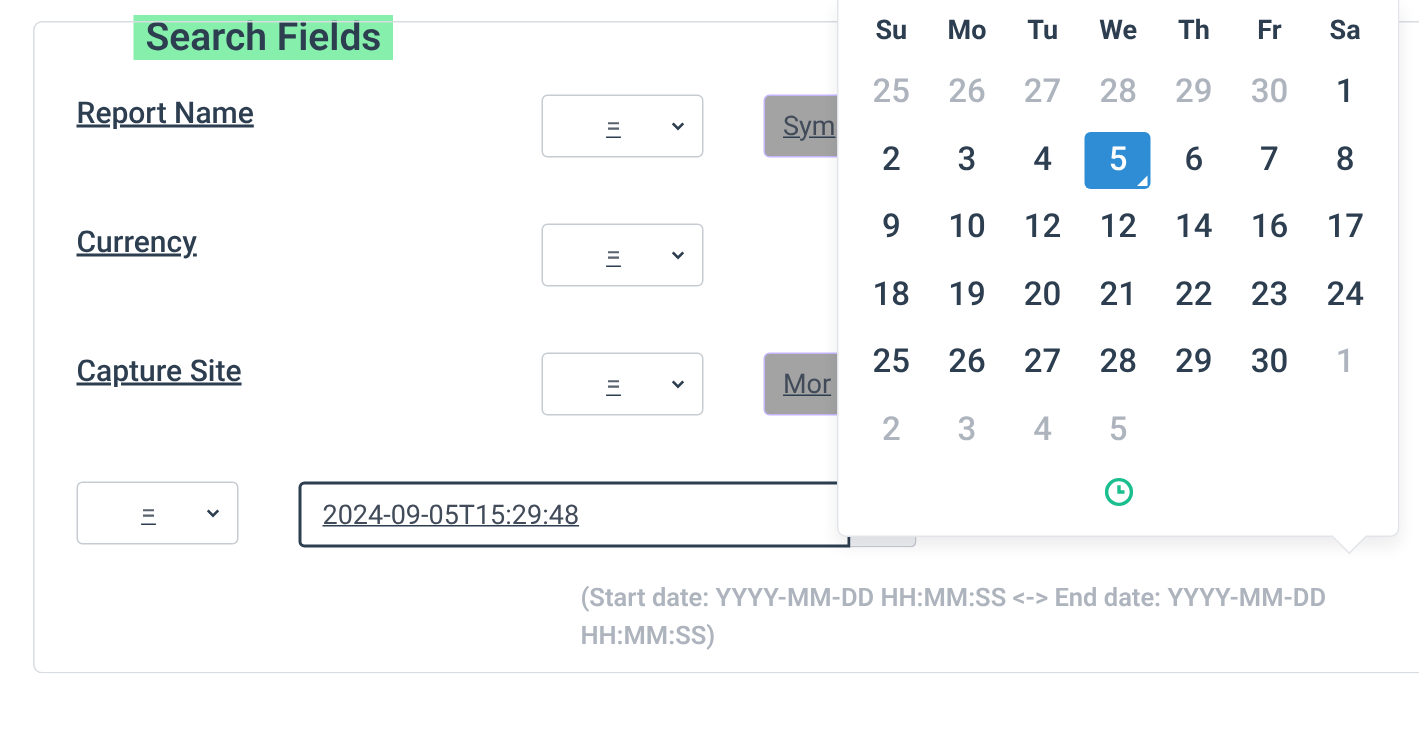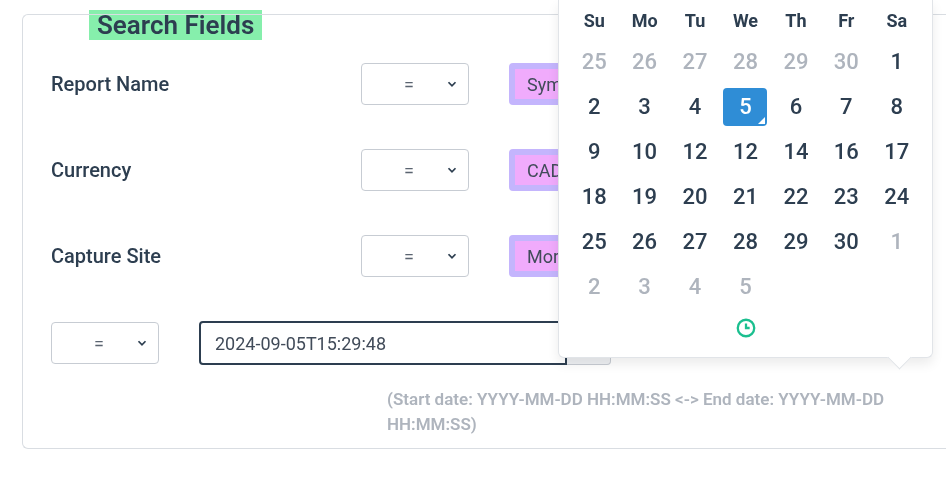--- a/index.html
+++ b/index.html
@@ -29,22 +29,23 @@
     left: 42px;
     background: #86efac;
     padding: 0 8px;
     font-size: 26px;
     font-weight: 600;
     color: #2d3e50;
     margin-left: 47px;
   }
   .row {
     display: flex;
-    align-items: center;
+    align-items: flex-start;
     padding: 22px 0 22px 28px;
+    text-decoration: underline;
   }
   .label {
     width: 310px;
     font-size: 20px;
     font-weight: 500;
     color: #2d3e50;
   }
   .op-select {
     width: 108px;
     height: 42px;
@@ -66,23 +67,23 @@
   }
   .chev {
     width: 32px;
     display: flex;
     align-items: center;
     justify-content: center;
   }
   .chev svg { width: 14px; height: 14px; }
   .val-select {
     height: 42px;
-    border: 6px solid #c4b5fd;
+    border: 1px solid #c4b5fd;
     border-radius: 4px;
-    background: #f0abfc;
+    background: #a3a3a3;
     display: flex;
     align-items: center;
     padding: 0 12px;
     font-size: 18px;
     color: #414b59;
     overflow: hidden;
     white-space: nowrap;
   }
   .val-truncated { width: 60px; }
   .date-input {
@@ -219,23 +220,20 @@
 
   <div class="row">
     <div class="label">Currency</div>
     <div class="op-select">
       <span class="op-val">=</span>
       <span class="chev">
           <svg viewBox="0 0 24 24" fill="none" stroke="#2d3e50" stroke-width="3">
             <polyline points="6 9 12 15 18 9"></polyline>
           </svg>
         </span>
-    </div>
-    <div class="val-select val-truncated">
-      <span>CAD</span>
     </div>
   </div>
 
   <div class="row">
     <div class="label">Capture Site</div>
     <div class="op-select">
       <span class="op-val">=</span>
       <span class="chev">
           <svg viewBox="0 0 24 24" fill="none" stroke="#2d3e50" stroke-width="3">
             <polyline points="6 9 12 15 18 9"></polyline>

